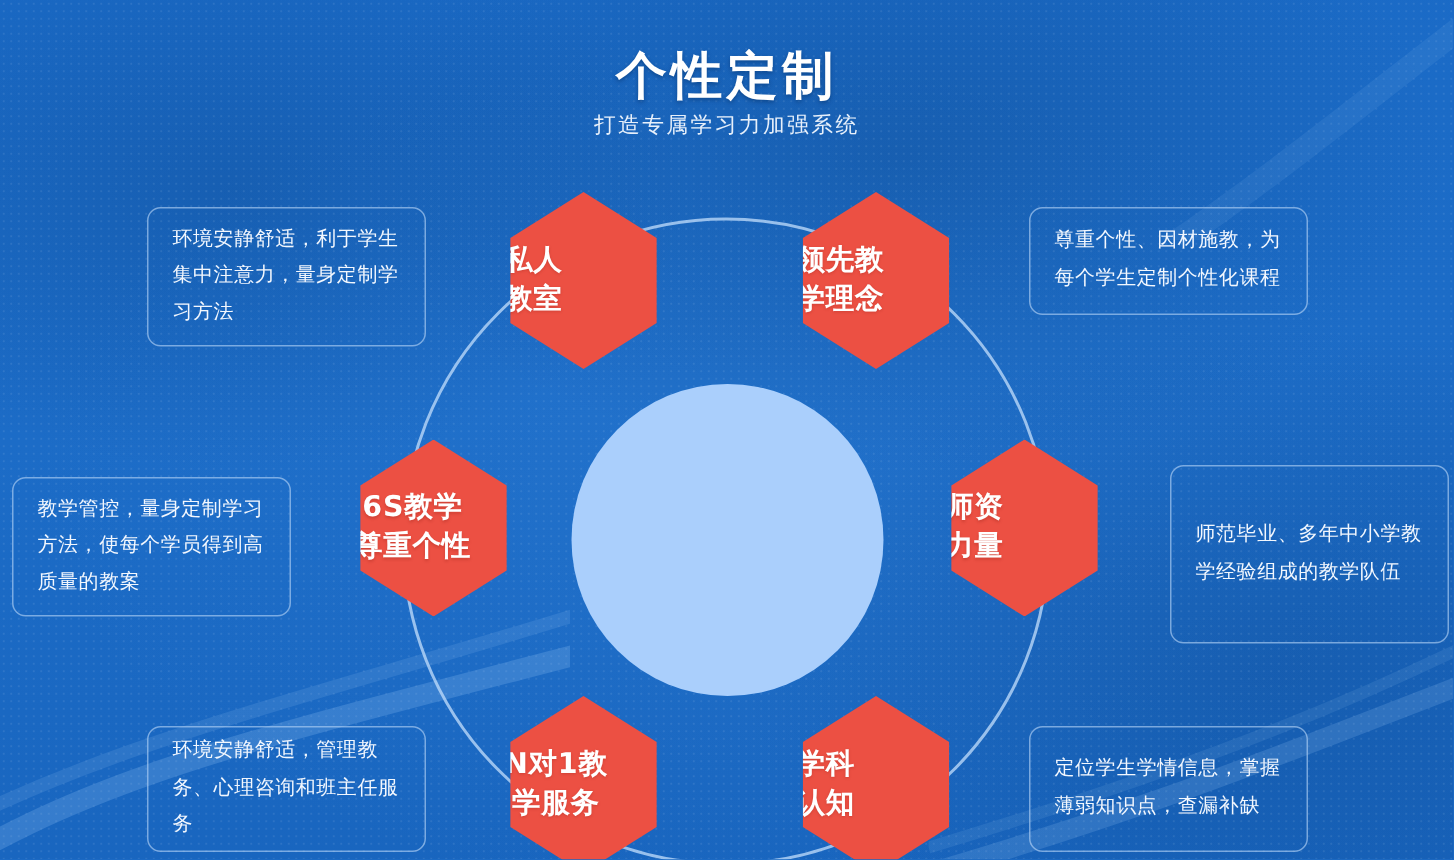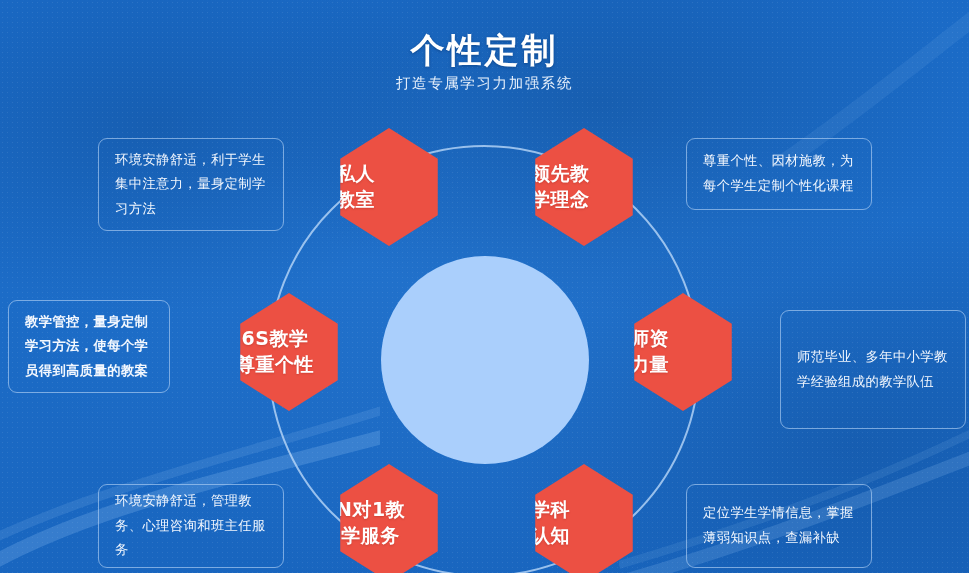--- a/index.html
+++ b/index.html
@@ -94,21 +94,21 @@
     padding:10px 16px;
   }
   .box .box-text {
     color:#f2f7fe;
     font-size:13.3px;
     line-height:1.85;
     letter-spacing:0.4px;
   }
   .box.b1 { left:98px;  top:138px; width:186px; height:93px; }
   .box.b2 { left:686px; top:138px; width:186px; height:72px; }
-  .box.b3 { left:8px;   top:300px; width:162px; height:93px;font-weight:bold; }
+  .box.b3 { left:8px;   top:318px; width:186px; height:93px; }
   .box.b4 { left:780px; top:310px; width:186px; height:119px; }
   .box.b5 { left:98px;  top:484px; width:186px; height:84px; }
   .box.b6 { left:686px; top:484px; width:186px; height:84px; }
 </style>
 </head>
 <body>
 
 <div class="stage">
 
   <div class="dots"></div>

